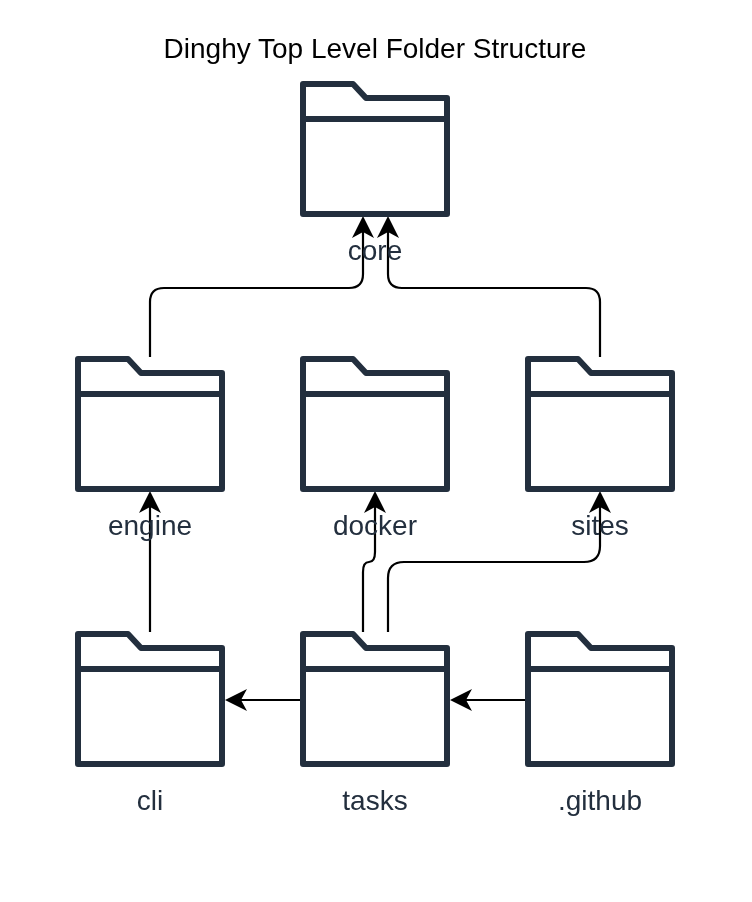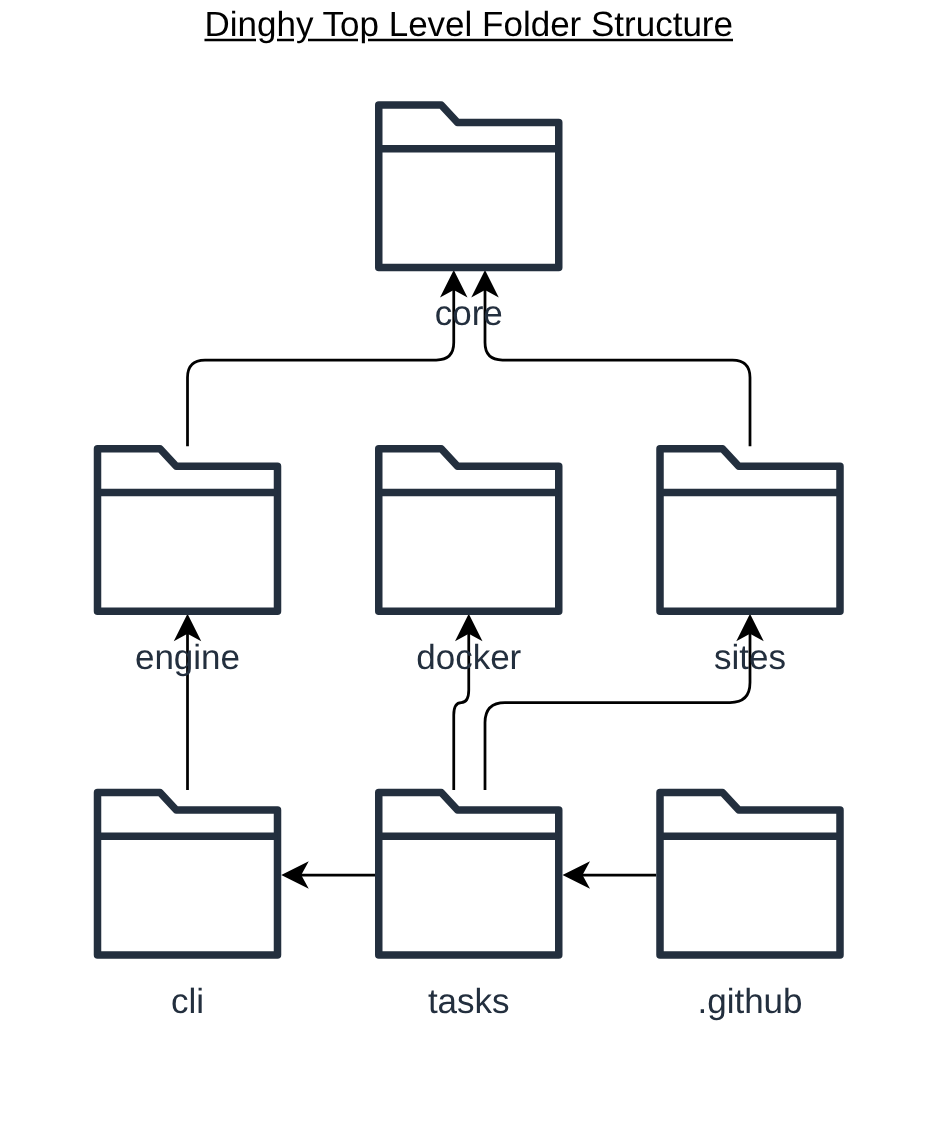--- a/index.html
+++ b/index.html
@@ -1,17 +1,17 @@
 <!DOCTYPE html>
 <html><head>
 <meta charset="utf-8">
 <style>
   html, body { margin: 0; padding: 0; background: #ffffff; }
   body { width: 752px; height: 902px; position: relative; overflow: hidden; font-family: "Liberation Sans", sans-serif; }
-  #title { position: absolute; left: 0; top: 4px; width: 750px; text-align: center; font-size: 28px; color: #000000; text-decoration: underline; }
+  #title { position: absolute; left: 0; top: 33px; width: 750px; text-align: center; font-size: 28px; color: #000000; }
   svg#diagram { position: absolute; left: 0; top: 0; }
   .folder-label { font-family: "Liberation Sans", sans-serif; font-size: 28px; fill: #232f3e; text-anchor: middle; }
   .folder-shape { fill: #ffffff; stroke: #232f3e; stroke-width: 6; stroke-linejoin: round; }
   .edge { fill: none; stroke: #000000; stroke-width: 2.2; }
   .arrowhead { fill: #000000; }
 </style>
 </head>
 <body>
 
 <div id="title">Dinghy Top Level Folder Structure</div>

